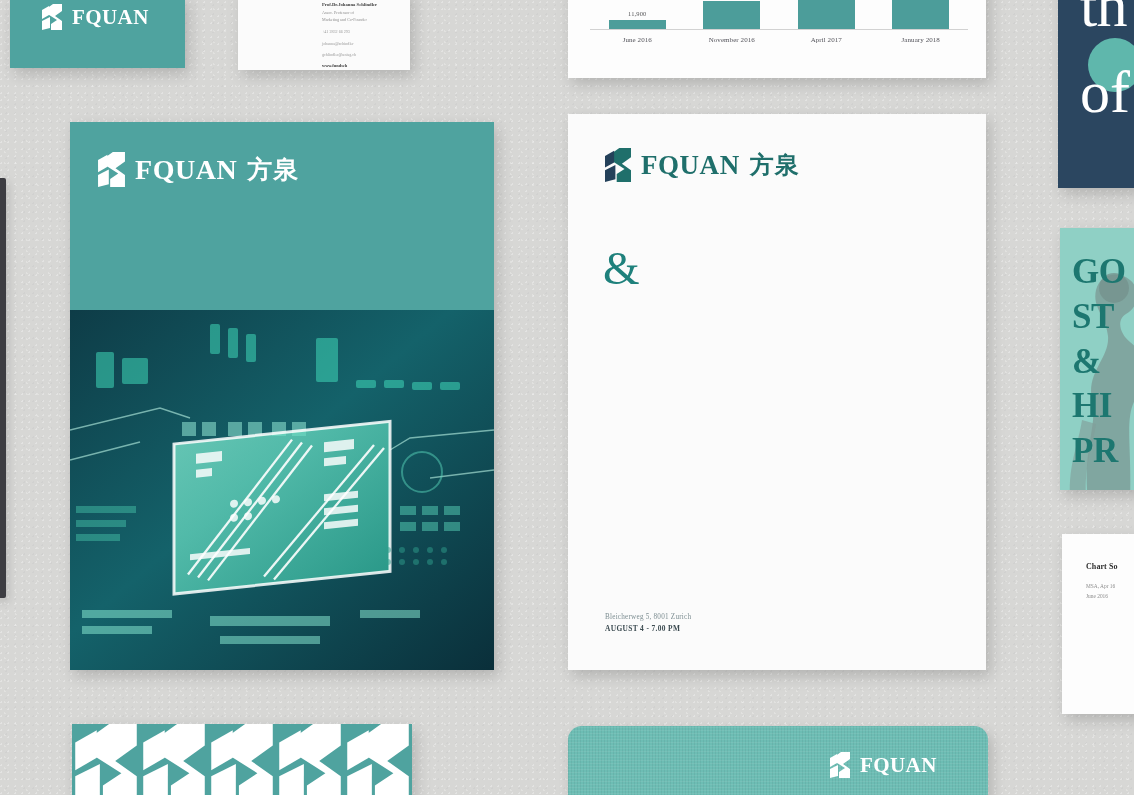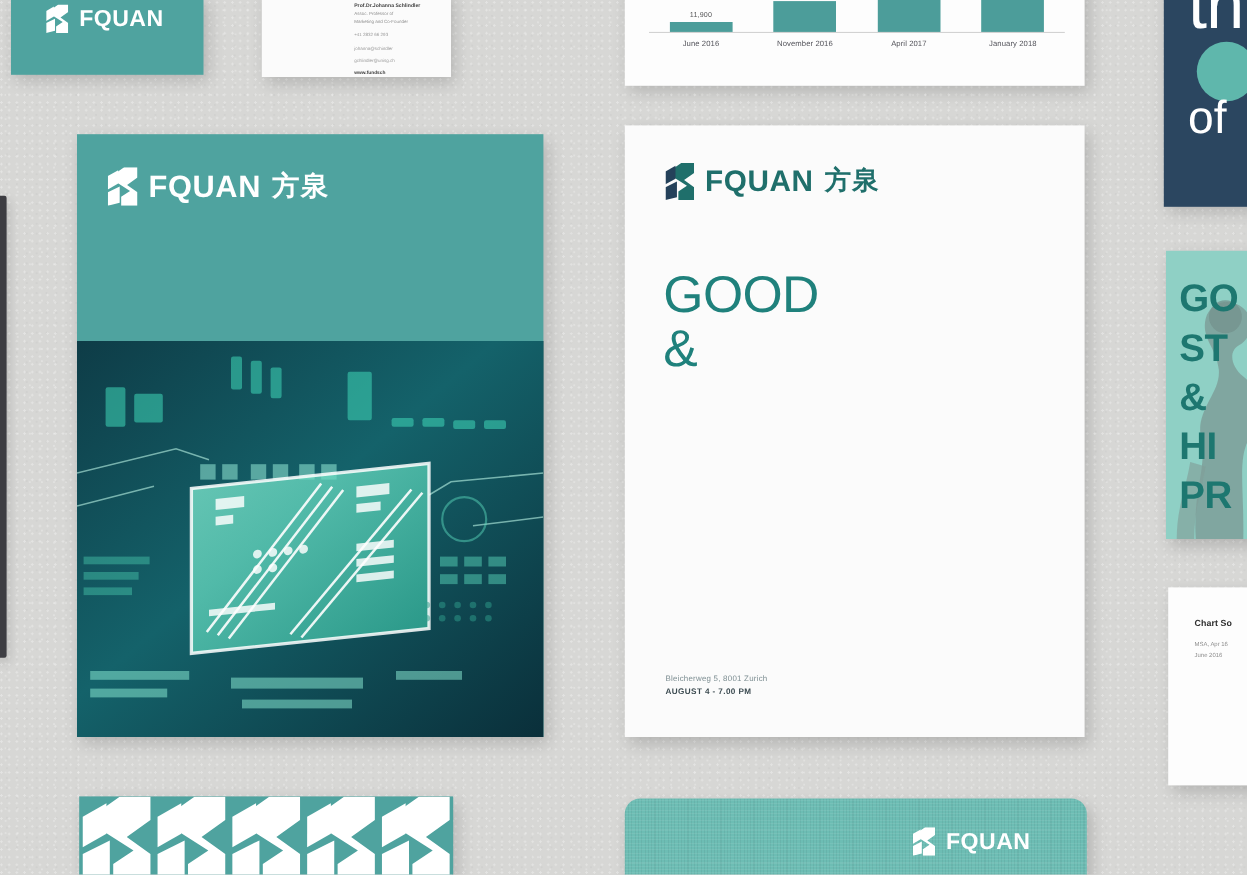--- a/index.html
+++ b/index.html
@@ -1,21 +1,21 @@
 <!DOCTYPE html>
 <html><head>
 <meta charset="utf-8">
 <style>
   html,body{margin:0;padding:0;}
   body{
     width:1134px;height:795px;overflow:hidden;position:relative;
     background:#d7d7d5;
     font-family:"Liberation Sans", sans-serif;
   }
-  .stage{position:absolute;inset:0;overflow:hidden;}
+  .stage{position:absolute;inset:0;overflow:hidden;font-family:Liberation Serif, serif;}
   .bg-grain{position:absolute;inset:0;
     background-image:
       radial-gradient(circle at 20% 30%, rgba(255,255,255,.45) 0 1px, transparent 1px),
       radial-gradient(circle at 70% 60%, rgba(0,0,0,.035) 0 1px, transparent 1px),
       radial-gradient(circle at 45% 85%, rgba(255,255,255,.35) 0 1px, transparent 1px);
     background-size:7px 7px, 9px 9px, 11px 11px;
     opacity:.7;pointer-events:none;}
 
   .piece{position:absolute;box-sizing:border-box;}
   .shadow-soft{box-shadow:4px 6px 14px rgba(0,0,0,.17);}
@@ -48,21 +48,21 @@
   .bar-val{font-size:6.5px;color:#58585a;margin-bottom:3px;letter-spacing:.02em;}
   .bar{width:68%;background:#4c9d9a;}
   .axis-line{position:absolute;left:0;right:0;bottom:18px;height:1px;background:#d2d2d2;}
   .bar-labels{position:absolute;left:0;right:0;bottom:4px;display:flex;justify-content:space-around;}
   .bar-lab{width:22%;text-align:center;font-size:7px;color:#53535a;letter-spacing:.01em;}
 
   
   #poster-navy{left:1058px;top:-34px;width:96px;height:222px;background:#2b4660;overflow:hidden;}
   #poster-navy .nv-a{position:absolute;left:22px;top:8px;color:#fff;font-size:62px;font-weight:400;letter-spacing:-.01em;line-height:1;}
   #poster-navy .nv-dot{position:absolute;left:30px;top:72px;width:54px;height:54px;border-radius:50%;background:#5fb7ac;}
-  #poster-navy .nv-b{position:absolute;left:22px;top:96px;color:#fff;font-size:42px;font-weight:400;line-height:1;margin-top:24px;}
+  #poster-navy .nv-b{position:absolute;left:22px;top:96px;color:#fff;font-size:60px;font-weight:400;line-height:1;}
 
   
   #poster-teal{left:1060px;top:228px;width:96px;height:262px;background:#8fd0c5;overflow:hidden;}
   .robot{position:absolute;left:-8px;top:22px;width:110px;height:250px;opacity:.55;}
   #poster-teal .tp-txt{position:absolute;left:12px;top:22px;color:#1d7770;font-size:35px;font-weight:700;line-height:1.28;letter-spacing:-.01em;}
 
   
   #sheet-src{left:1062px;top:534px;width:110px;height:180px;background:#fdfdfd;}
   .src-title{position:absolute;left:24px;top:28px;font-size:8px;font-weight:700;color:#2f2f2f;letter-spacing:.01em;white-space:nowrap;}
   .src-sub{position:absolute;left:24px;top:48px;font-size:5.4px;color:#8d8d8d;line-height:1.8;white-space:nowrap;}
@@ -309,21 +309,20 @@
     <div class="lockup">
       <svg class="logo-mark" width="26" height="34" viewBox="0 0 20 26">
         <path d="M11 0 L20 0 L20 7 L13 12 L20 17 L20 26 L9 26 L9 20 L15 16 L4 9 L4 5 Z" fill="#1f6f6b"></path>
         <path d="M0 6 L7 2 L7 11 L0 15 Z" fill="#24415a"></path>
         <path d="M0 17 L8 13 L8 24 L0 26 Z" fill="#24415a"></path>
       </svg>
       <span class="logo-word">FQUAN</span>
       <span class="logo-cn">方泉</span>
     </div>
     <div class="headline" id="headline-host">
-        <div>GOOD</div>
         <div>&amp;</div>
       </div>
     <div class="poster-foot">
       <div class="foot-addr">Bleicherweg 5, 8001 Zurich</div>
       <div class="foot-date">AUGUST 4 - 7.00 PM</div>
     </div>
   </div>
 
   <div class="piece shadow-soft" id="pattern-card">
     <div class="pattern-row" id="pattern-host">

